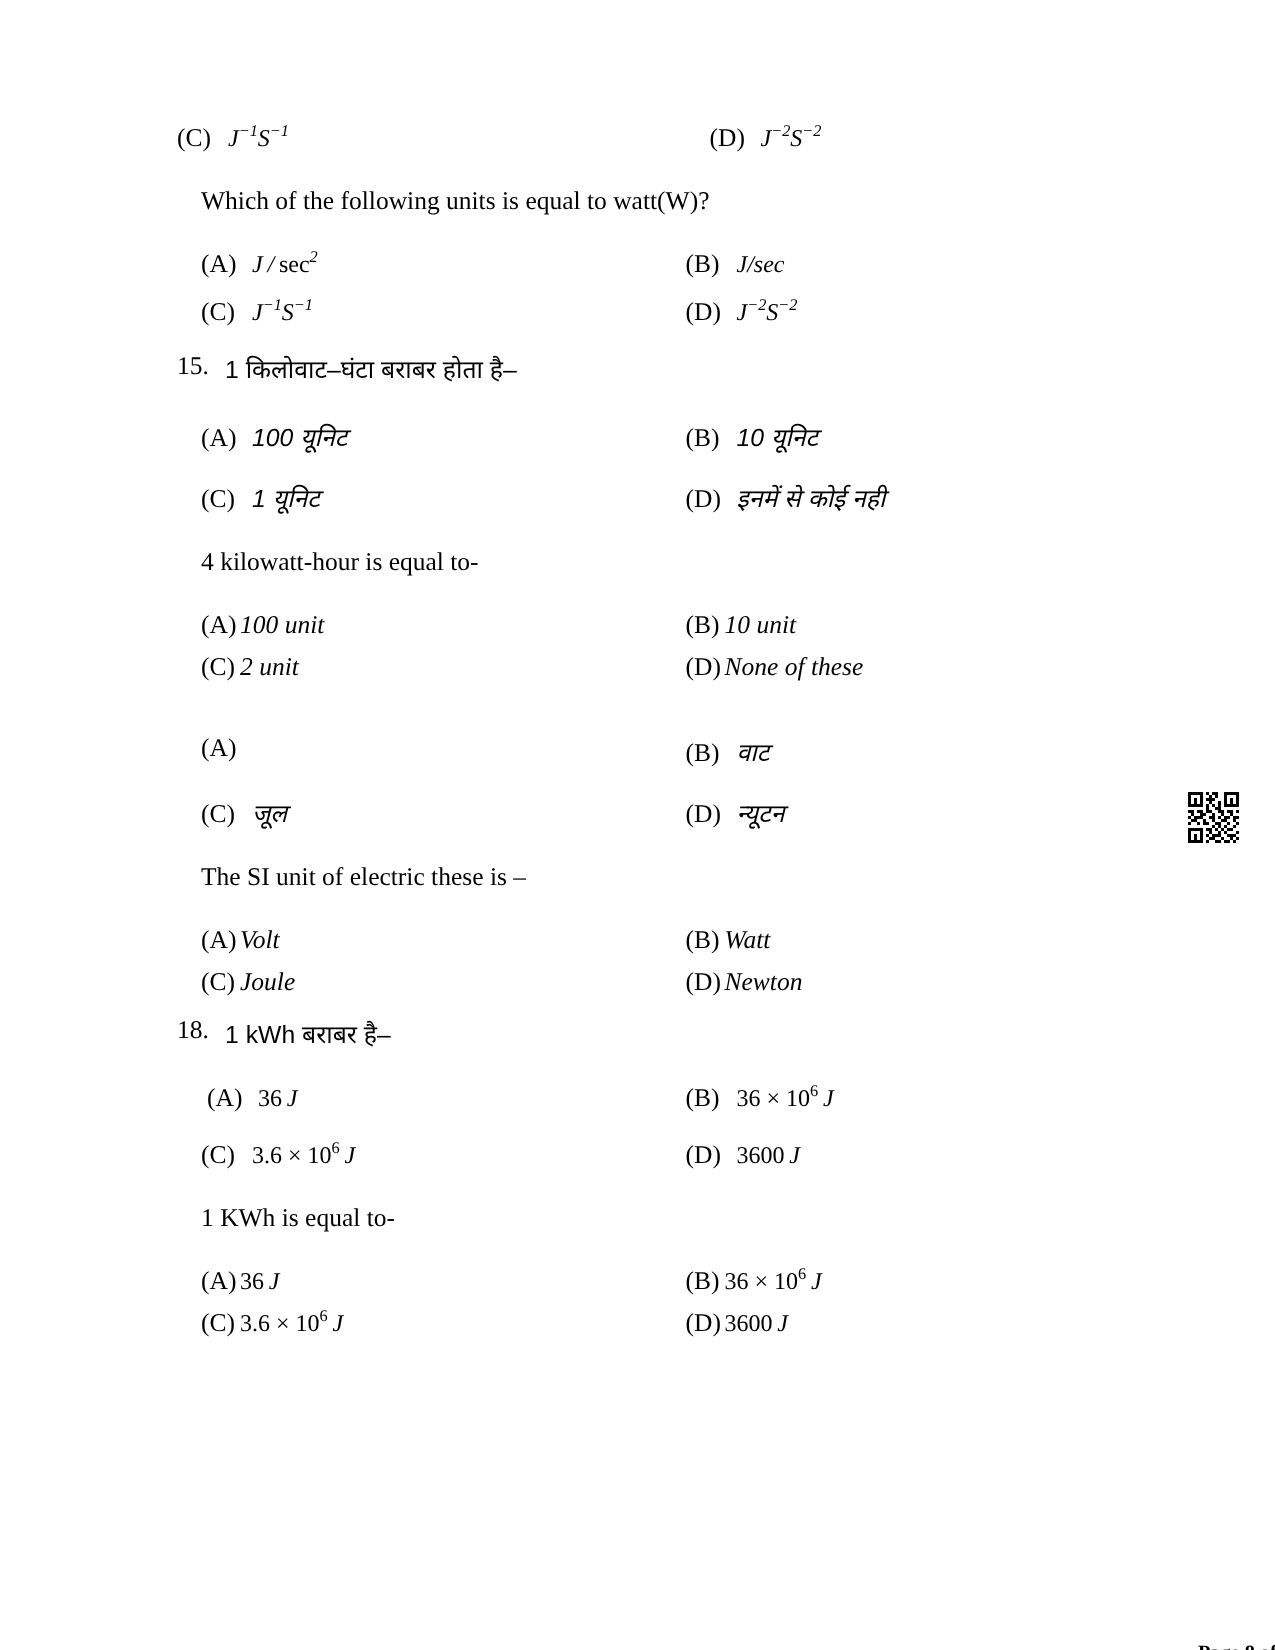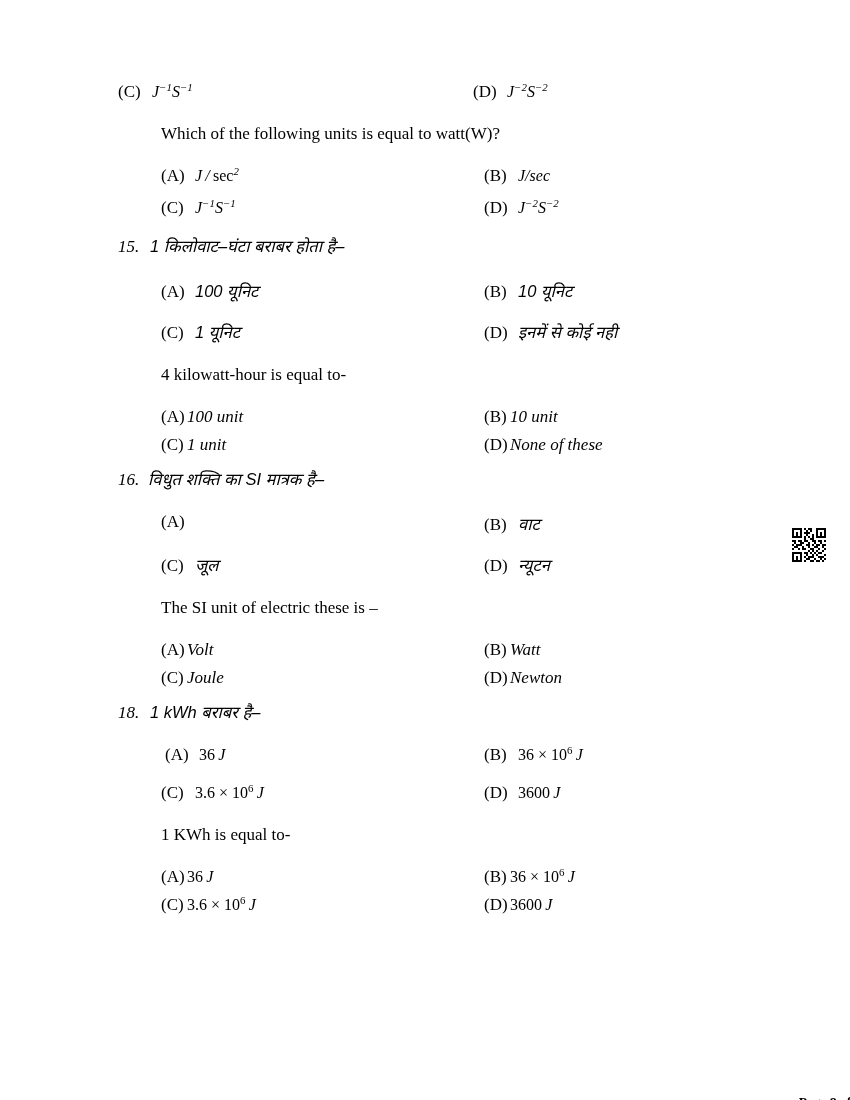--- a/index.html
+++ b/index.html
@@ -39,22 +39,21 @@
     display: flex;
     align-items: baseline;
   }
   .opt-tag {
     flex: 0 0 auto;
     min-width: 34px;
   }
   .opt-text { flex: 1 1 auto; font-style: italic; }
   .qline {
     display: flex;
-    align-items: flex-end;
-    font-style: italic;
+    align-items: flex-start;
   }
   .qnum {
     flex: 0 0 auto;
     width: 32px;
   }
   .qnum.tight { width: 30px; }
   .qtext { flex: 1 1 auto; }
   .hindi {
     font-family: "Liberation Sans", sans-serif;
     font-size: 16.5px;
@@ -63,21 +62,21 @@
     font-family: "Liberation Serif", serif;
     font-size: 17px;
   }
   .math {
     font-family: "Liberation Serif", serif;
     font-style: italic;
     font-size: 16px;
   }
   .math .up { font-style: normal; }
   sup { font-size: 0.68em; vertical-align: super; line-height: 0; }
-  .indent { margin-left: 43px; }
+  .indent { margin-left: 16px; }
   .sp-8 { height: 8px; }
   .sp-12 { height: 12px; }
   .sp-16 { height: 16px; }
   .sp-18 { height: 18px; }
   .sp-22 { height: 22px; }
   .qr {
     position: absolute;
     left: 792px;
     top: 528px;
     width: 34px;
@@ -217,37 +216,33 @@
         </div>
       </div>
     </div>
 
     <div class="sp-8"></div>
 
     <div class="row indent">
       <div class="col-a" style="flex:0 0 323px; width:323px;">
         <div class="opt">
           <span class="opt-tag eng" style="min-width:26px">(C)</span>
-          <span class="opt-text eng">1 unit</span>
+          <span class="opt-text eng">2 unit</span>
         </div>
       </div>
       <div class="col-b">
         <div class="opt">
           <span class="opt-tag eng" style="min-width:26px">(D)</span>
           <span class="opt-text eng">None of these</span>
         </div>
       </div>
     </div>
 
     <div class="sp-12"></div>
 
-    <div class="qline">
-      <span class="qnum tight eng">16.</span>
-      <span class="qtext hindi">विधुत शक्ति का SI मात्रक है–</span>
-    </div>
 
     <div class="sp-22"></div>
 
     <div class="row indent">
       <div class="col-a" style="flex:0 0 323px; width:323px;">
         <div class="opt">
           <span class="opt-tag eng">(A)</span>
         </div>
       </div>
       <div class="col-b">

